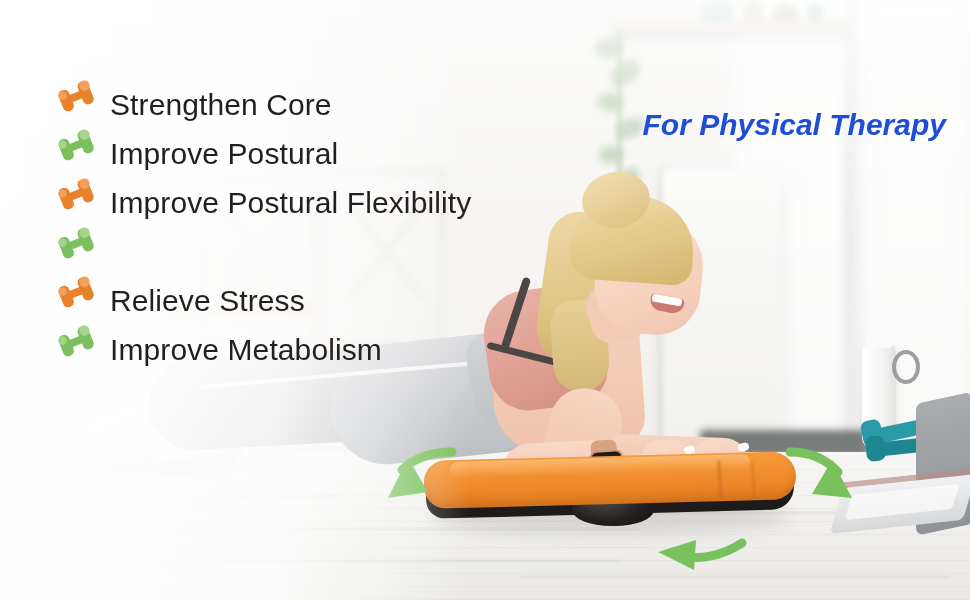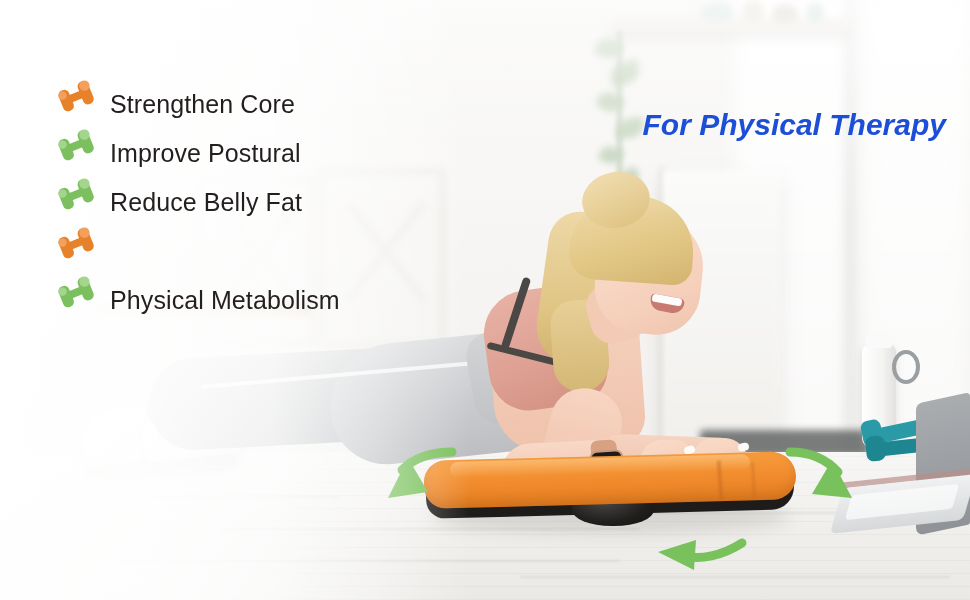--- a/index.html
+++ b/index.html
@@ -605,21 +605,21 @@
     align-items: center;
     height: 49px;
   }
   .feature-icon {
     width: 46px;
     height: 38px;
     flex: 0 0 46px;
     display: block;
   }
   .feature-label {
-    font-size: 25px;
+    font-size: 30px;
     color: #231f1e;
     white-space: nowrap;
     padding-left: 12px;
     letter-spacing: 0.1px;
     margin-top: 16px;
   }
 </style>
 </head>
 <body>
 
@@ -783,54 +783,66 @@
           <rect x="15" y="15" width="18" height="8" rx="3" fill="#7bbf5e"></rect>
           <rect x="8" y="8" width="11" height="22" rx="5" fill="#7bbf5e"></rect>
           <rect x="29" y="7" width="11" height="24" rx="5" fill="#7bbf5e"></rect>
           <ellipse cx="36" cy="12" rx="5.2" ry="5.2" fill="#a3d68c"></ellipse>
           <ellipse cx="12" cy="13" rx="4.2" ry="4.2" fill="#a3d68c"></ellipse>
         </g>
       </svg>
       <span class="feature-label">Improve Postural</span>
     </div>
 
+    <div class="feature-row">
+      <svg class="feature-icon" viewBox="0 0 46 38">
+        <g transform="rotate(-22 23 19)">
+          <rect x="15" y="15" width="18" height="8" rx="3" fill="#e8822a"></rect>
+          <rect x="8" y="8" width="11" height="22" rx="5" fill="#e8822a"></rect>
+          <rect x="29" y="7" width="11" height="24" rx="5" fill="#e8822a"></rect>
+          <ellipse cx="36" cy="12" rx="5.2" ry="5.2" fill="#f2a05c"></ellipse>
+          <ellipse cx="12" cy="13" rx="4.2" ry="4.2" fill="#f2a05c"></ellipse>
+        </g>
+      </svg>
+      <span class="feature-label">Improve Postural Flexibility</span>
+    </div>
 
     <div class="feature-row">
       <svg class="feature-icon" viewBox="0 0 46 38">
         <g transform="rotate(-22 23 19)">
           <rect x="15" y="15" width="18" height="8" rx="3" fill="#7bbf5e"></rect>
           <rect x="8" y="8" width="11" height="22" rx="5" fill="#7bbf5e"></rect>
           <rect x="29" y="7" width="11" height="24" rx="5" fill="#7bbf5e"></rect>
           <ellipse cx="36" cy="12" rx="5.2" ry="5.2" fill="#a3d68c"></ellipse>
           <ellipse cx="12" cy="13" rx="4.2" ry="4.2" fill="#a3d68c"></ellipse>
         </g>
       </svg>
-      <span class="feature-label">Reduce Belly Fat</span>
     </div>
 
     <div class="feature-row">
       <svg class="feature-icon" viewBox="0 0 46 38">
         <g transform="rotate(-22 23 19)">
           <rect x="15" y="15" width="18" height="8" rx="3" fill="#e8822a"></rect>
           <rect x="8" y="8" width="11" height="22" rx="5" fill="#e8822a"></rect>
           <rect x="29" y="7" width="11" height="24" rx="5" fill="#e8822a"></rect>
           <ellipse cx="36" cy="12" rx="5.2" ry="5.2" fill="#f2a05c"></ellipse>
           <ellipse cx="12" cy="13" rx="4.2" ry="4.2" fill="#f2a05c"></ellipse>
         </g>
       </svg>
+      <span class="feature-label">Relieve Stress</span>
     </div>
 
     <div class="feature-row">
       <svg class="feature-icon" viewBox="0 0 46 38">
         <g transform="rotate(-22 23 19)">
           <rect x="15" y="15" width="18" height="8" rx="3" fill="#7bbf5e"></rect>
           <rect x="8" y="8" width="11" height="22" rx="5" fill="#7bbf5e"></rect>
           <rect x="29" y="7" width="11" height="24" rx="5" fill="#7bbf5e"></rect>
           <ellipse cx="36" cy="12" rx="5.2" ry="5.2" fill="#a3d68c"></ellipse>
           <ellipse cx="12" cy="13" rx="4.2" ry="4.2" fill="#a3d68c"></ellipse>
         </g>
       </svg>
-      <span class="feature-label">Physical Metabolism</span>
+      <span class="feature-label">Improve Metabolism</span>
     </div>
 
   </div>
 
 </div>
 
 </body></html>

